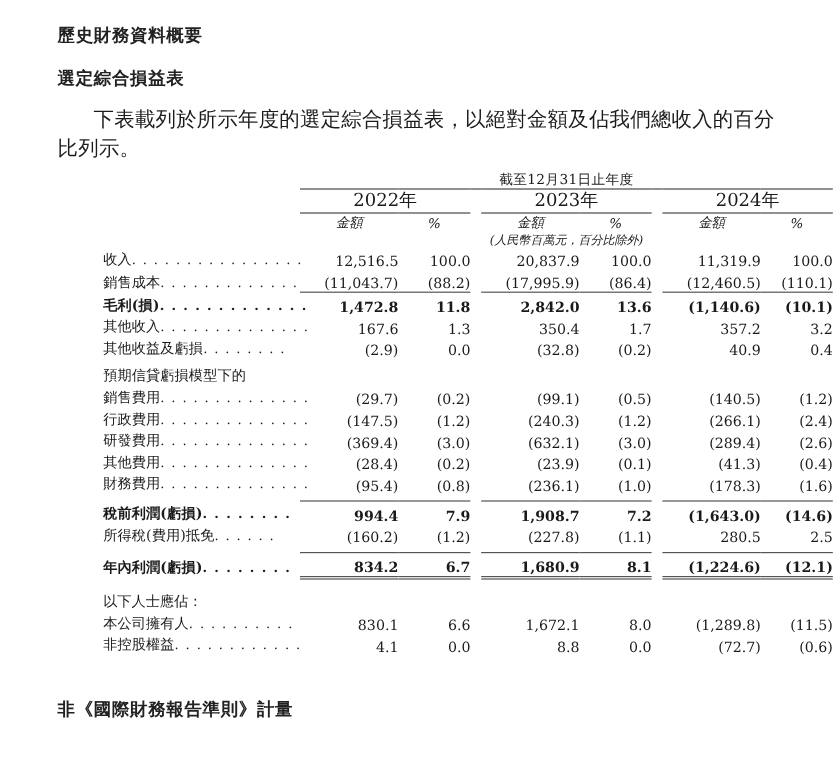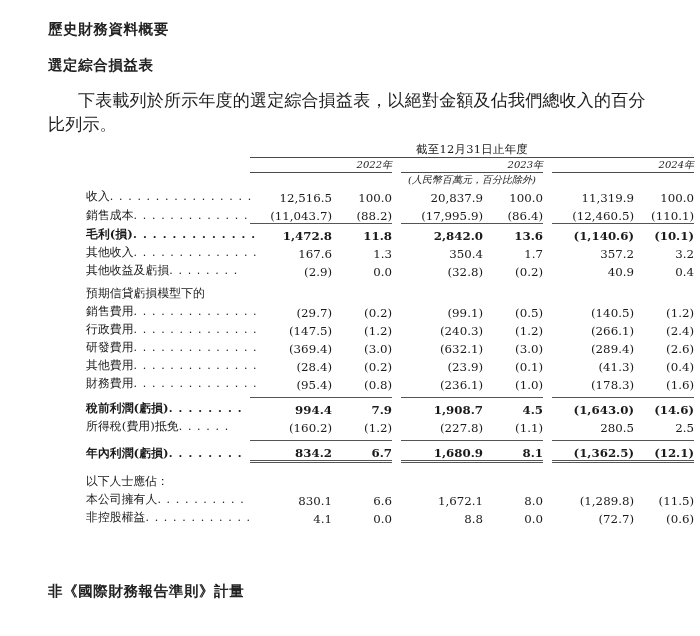--- a/index.html
+++ b/index.html
@@ -77,26 +77,25 @@
   
   .hd-span {
     text-align: center;
     font-size: 11.4px;
     font-weight: bold;
     letter-spacing: 0.3px;
     padding-bottom: 3px;
     white-space: nowrap;
   }
   .hd-year {
-    text-align: right;
-    font-size: 10px;
+    text-align: center;
+    font-size: 15px;
     font-weight: bold;
     padding: 3px 0 3px 0;
     white-space: nowrap;
-    font-style: italic;
   }
   .hd-unit {
     text-align: center;
     font-size: 11.2px;
     font-style: italic;
     padding: 3px 0 2px 0;
     white-space: nowrap;
   }
   .hd-note {
     text-align: center;
@@ -173,20 +172,31 @@
         <tr>
           <td></td>
           <td class="hd-year rule-year" colspan="2">2022年</td>
           <td></td>
           <td class="hd-year rule-year" colspan="2">2023年</td>
           <td></td>
           <td class="hd-year rule-year" colspan="2">2024年</td>
         </tr>
         <tr>
           <td></td>
+          <td class="hd-unit">金額</td>
+          <td class="hd-unit">%</td>
+          <td></td>
+          <td class="hd-unit">金額</td>
+          <td class="hd-unit">%</td>
+          <td></td>
+          <td class="hd-unit">金額</td>
+          <td class="hd-unit">%</td>
+        </tr>
+        <tr>
+          <td></td>
           <td></td>
           <td></td>
           <td></td>
           <td class="hd-note" colspan="2">(人民幣百萬元，百分比除外)</td>
           <td></td>
           <td></td>
           <td></td>
         </tr>
       </thead>
       <tbody id="tbody">
@@ -316,21 +326,21 @@
           </tr>
           <tr class="spacer-sm">
             <td colspan="9"></td>
           </tr>
           <tr class="r b uline">
             <td class="lbl"><span>稅前利潤(虧損)</span><span class="dots">. . . . . . . .</span></td>
             <td class="num">994.4</td>
             <td class="num num-pct">7.9</td>
             <td></td>
             <td class="num">1,908.7</td>
-            <td class="num num-pct">4.5</td>
+            <td class="num num-pct">7.2</td>
             <td></td>
             <td class="num">(1,643.0)</td>
             <td class="num num-pct">(14.6)</td>
           </tr>
           <tr class="r">
             <td class="lbl"><span>所得稅(費用)抵免</span><span class="dots">. . . . . .</span></td>
             <td class="num">(160.2)</td>
             <td class="num num-pct">(1.2)</td>
             <td></td>
             <td class="num">(227.8)</td>
@@ -343,21 +353,21 @@
             <td colspan="9"></td>
           </tr>
           <tr class="r b uline dbl">
             <td class="lbl"><span>年內利潤(虧損)</span><span class="dots">. . . . . . . .</span></td>
             <td class="num">834.2</td>
             <td class="num num-pct">6.7</td>
             <td></td>
             <td class="num">1,680.9</td>
             <td class="num num-pct">8.1</td>
             <td></td>
-            <td class="num">(1,362.5)</td>
+            <td class="num">(1,224.6)</td>
             <td class="num num-pct">(12.1)</td>
           </tr>
           <tr class="spacer">
             <td colspan="9"></td>
           </tr>
           <tr class="r">
             <td class="plain-lbl">以下人士應佔：</td>
             <td></td>
             <td></td>
             <td></td>

